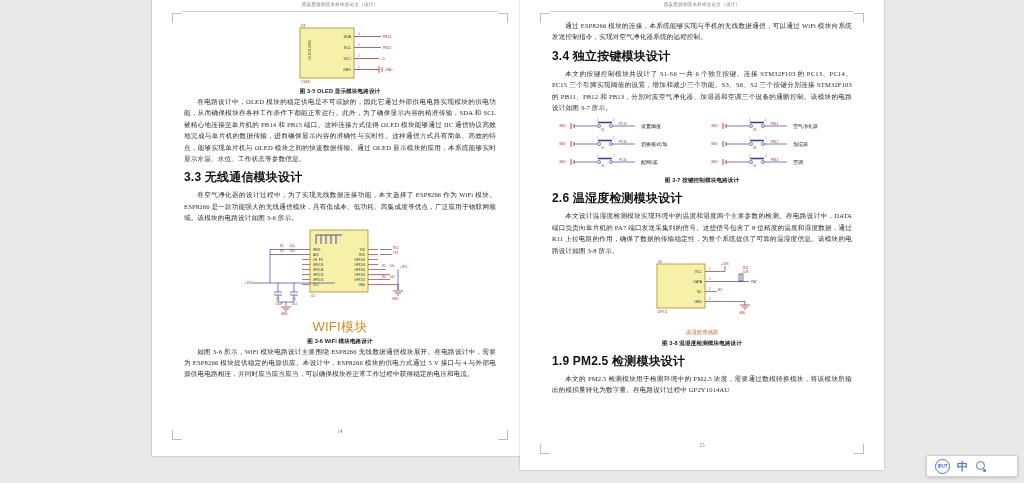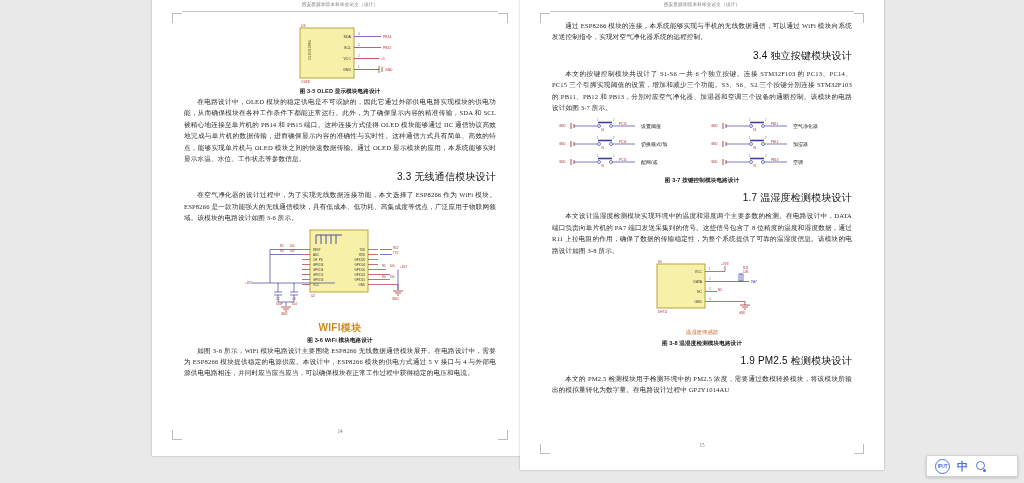--- a/index.html
+++ b/index.html
@@ -43,23 +43,23 @@
   p.para{
     margin:0 0 0 0;
     font-size:6.6px;line-height:11.4px;
     color:#2b2b2b;text-align:justify;text-justify:inter-ideograph;
     text-indent:13.2px;
     letter-spacing:.15px;
     font-family:"Liberation Serif","DejaVu Serif",serif;
   }
   h3.sec{
     margin:7px 0 6px 0;
-    font-size:10px;line-height:12px;color:#111;
+    font-size:12px;line-height:12px;color:#111;
     font-family:"Liberation Sans","DejaVu Sans",sans-serif;
-    font-weight:400;letter-spacing:.2px;text-align:right;
+    font-weight:700;letter-spacing:.2px;
   }
   .fig-caption{
     text-align:center;font-size:5.6px;color:#222;margin-top:2px;
     font-family:"Liberation Sans","DejaVu Sans",sans-serif;font-weight:700;
     letter-spacing:.1px;
   }
   .page-num{
     position:absolute;left:0;right:0;bottom:22px;text-align:center;
     font-size:5.2px;color:#777;
     font-family:"Liberation Serif","DejaVu Serif",serif;
@@ -247,21 +247,21 @@
               <line x1="153" y1="63" x2="163" y2="63"></line>
                 <line x1="155" y1="65" x2="161" y2="65"></line>
                 <line x1="157" y1="67" x2="159" y2="67"></line>
             </g>
             <g font-family="Liberation Sans, sans-serif" font-size="3" fill="#b03030">
               <text x="41" y="87">GND</text>
                 <text x="152" y="72">GND</text>
             </g>
           </svg>
           <div style="text-align:center;margin-top:1px;">
-            <span style="font-family:'Liberation Sans','DejaVu Sans',sans-serif;font-weight:700;font-size:10px;color:#d08a1e;letter-spacing:.3px;">WIFI模块</span>
+            <span style="font-family:'Liberation Sans','DejaVu Sans',sans-serif;font-weight:400;font-size:13px;color:#d08a1e;letter-spacing:.3px;">WIFI模块</span>
           </div>
           <div class="fig-caption">图 3-6 WiFi 模块电路设计</div>
         </div>
 
         <p class="para">如图 3-6 所示，WiFi 模块电路设计主要围绕 ESP8266 无线数据通信模块展开。在电路设计中，需要为 ESP8266 模块提供稳定的电源供应。本设计中，ESP8266 模块的供电方式通过 5 V 接口与 4 与外部电源供电电路相连，并同时应当应当应当，可以确保模块在正常工作过程中获得稳定的电压和电流。</p>
       </div>
 
       <div class="page-num">14</div>
     </div>
   </div>
@@ -394,21 +394,21 @@
                 <text x="56" y="4" font-size="2.6" fill="#6a6a6a">2</text>
                 <text x="44" y="14" font-size="2.6" fill="#b03030">S2</text>
                 <text x="62" y="7.6" font-size="3" fill="#b03030">PB13</text>
                 <text x="84" y="11" font-size="5" fill="#222">空调</text>
               </g>
             </g>
           </svg>
           <div class="fig-caption">图 3-7 按键控制模块电路设计</div>
         </div>
 
-        <h3 class="sec">1.7 温湿度检测模块设计</h3>
+        <h3 class="sec">2.6 温湿度检测模块设计</h3>
 
         <p class="para">本文设计温湿度检测模块实现环境中的温度和湿度两个主要参数的检测。在电路设计中，DATA 端口负责向单片机的 PA7 端口发送采集到的信号。这些信号包含了 8 位精度的温度和湿度数据，通过 R11 上拉电阻的作用，确保了数据的传输稳定性，为整个系统提供了可靠的温湿度信息。该模块的电路设计如图 3-8 所示。</p>
 
         <div class="figure">
           <svg class="fig-svg" width="170" height="60" viewBox="0 0 170 60">
             <rect x="40" y="4" width="48" height="44" fill="#f6f0a8" stroke="#b8a33a" stroke-width="1"></rect>
             <text x="41" y="3.2" font-size="3" fill="#b03030" font-family="Liberation Sans, sans-serif">U6</text>
             <text x="41" y="53" font-size="3" fill="#b03030" font-family="Liberation Sans, sans-serif">DHT11</text>
             <g font-family="Liberation Sans, sans-serif" font-size="3.4" fill="#333">
               <text x="85" y="13" text-anchor="end">VCC</text>

